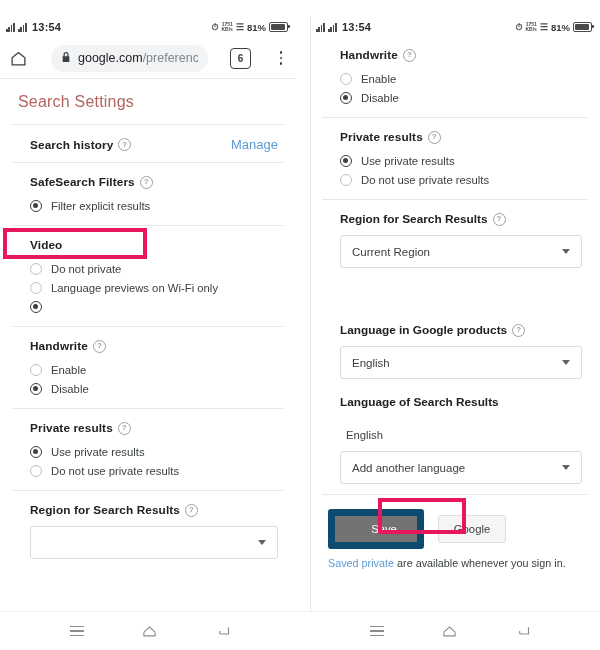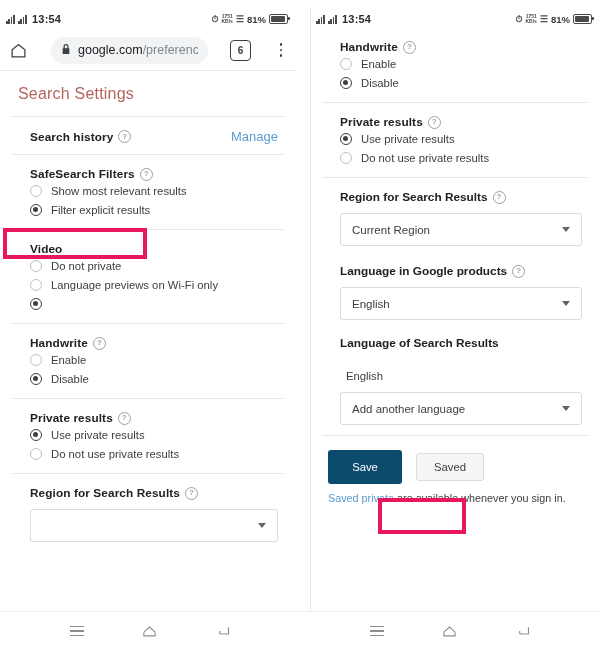--- a/index.html
+++ b/index.html
@@ -6,21 +6,21 @@
   body{
     width:600px;height:650px;
     background:#ffffff;
     font-family:"Liberation Sans", sans-serif;
     -webkit-font-smoothing:antialiased;
     overflow:hidden;
   }
   .screen{position:relative;width:600px;height:650px;background:#fff;}
 
   
-  .panel{position:absolute;top:8px;width:296px;height:612px;background:#fff;overflow:hidden;}
+  .panel{position:absolute;top:16px;width:296px;height:612px;background:#fff;overflow:hidden;}
   .panel.left{left:0;}
   .panel.right{left:310px;width:290px;}
   .panel.right::before{
     content:"";position:absolute;left:0;top:0;width:1px;height:612px;background:#e6e6e6;
   }
 
   
   .statusbar{
     height:22px;display:flex;align-items:center;justify-content:space-between;
     padding:0 8px 0 6px;font-size:10.5px;color:#3a3a3a;font-weight:700;
@@ -72,21 +72,21 @@
   .section{padding:12px 18px 10px 30px;}
   .sec-head{display:flex;align-items:center;justify-content:space-between;}
   .sec-title{font-size:11.8px;font-weight:700;color:#202124;display:flex;align-items:center;gap:5px;letter-spacing:.1px;}
   .qmark{
     width:11px;height:11px;border:1.1px solid #9aa0a6;border-radius:50%;
     display:inline-flex;align-items:center;justify-content:center;font-size:8px;color:#9aa0a6;
     font-weight:700;line-height:1;flex:0 0 11px;
   }
   .manage-link{font-size:13px;color:#5b9bd5;}
 
-  .radio-list{}
+  .radio-list{margin-top:7px;}
   .radio-row{display:flex;align-items:center;gap:9px;padding:3.5px 0;}
   .radio{
     width:12px;height:12px;flex:0 0 12px;border:1.4px solid #bdc1c6;border-radius:50%;
     position:relative;background:#fff;box-sizing:border-box;
   }
   .radio.checked{border-color:#3c4043;}
   .radio.checked::after{
     content:"";position:absolute;left:2.3px;top:2.3px;width:5px;height:5px;border-radius:50%;background:#3c4043;
   }
   .radio-label{font-size:11.3px;color:#3c4043;white-space:nowrap;}
@@ -98,21 +98,21 @@
     display:flex;align-items:center;justify-content:space-between;padding:0 11px;
   }
   .select .val{font-size:11.5px;color:#3c4043;}
   .caret{width:0;height:0;border-left:4.5px solid transparent;border-right:4.5px solid transparent;border-top:5px solid #5f6368;}
 
   .btn-row{display:flex;align-items:center;gap:14px;padding:14px 18px 6px 18px;}
   .btn{
     height:26px;min-width:66px;border-radius:3px;display:flex;align-items:center;justify-content:center;
     font-size:11.3px;
   }
-  .btn-save{background:#0c4a6e;color:#fff;border:4px solid #0c4a6e;}
+  .btn-save{background:#737373;color:#fff;border:7px solid #0c4a6e;padding-left:16px;}
   .btn-cancel{background:#f5f5f5;color:#3c4043;border:1px solid #dcdcdc;}
   .footnote{font-size:10.8px;color:#3c4043;padding:2px 18px 0 18px;}
   .footnote a{color:#5b9bd5;text-decoration:none;}
 
   
   .hl{position:absolute;border:4px solid #e8175d;background:transparent;box-sizing:border-box;pointer-events:none;}
   #hl-filter{left:3px;top:228px;width:144px;height:31px;}
   #hl-save{left:378px;top:498px;width:88px;height:36px;}
 
   
@@ -196,24 +196,20 @@
       </div>
       <div class="divider"></div>
 
       <div class="section">
         <div class="sec-title">
           <span>SafeSearch Filters</span>
           <span class="qmark">?</span>
         </div>
         <div class="radio-list">
           <div class="radio-row">
-            <span class="radio"></span>
-            <span class="radio-label">Show most relevant results</span>
-          </div>
-          <div class="radio-row">
             <span class="radio checked"></span>
             <span class="radio-label">Filter explicit results</span>
           </div>
         </div>
       </div>
       <div class="divider"></div>
 
       <div class="section">
         <div class="sec-title">
           <span>Video</span>
@@ -355,21 +351,21 @@
         <div class="field-label">
           <span>Region for Search Results</span>
           <span class="qmark">?</span>
         </div>
         <div class="select">
           <span class="val">Current Region</span>
           <span class="caret"></span>
         </div>
       </div>
 
-      <div class="section" style="padding-top:8px;">
+      <div class="section" style="padding-top:8px;margin-top:37px;">
         <div class="field-label">
           <span>Language in Google products</span>
           <span class="qmark">?</span>
         </div>
         <div class="select">
           <span class="val">English</span>
           <span class="caret"></span>
         </div>
       </div>
 
@@ -381,21 +377,21 @@
         <div class="select">
           <span class="val">Add another language</span>
           <span class="caret"></span>
         </div>
       </div>
 
       <div class="divider"></div>
 
       <div class="btn-row">
         <div class="btn btn-save">Save</div>
-        <div class="btn btn-cancel">Saved</div>
+        <div class="btn btn-cancel">Google</div>
       </div>
       <div class="footnote"><a href="#">Saved private</a><span> are available whenever you sign in.</span></div>
 
     </div>
   </div>
 
   <div class="hl" id="hl-filter"></div>
   <div class="hl" id="hl-save"></div>
 
   <div class="navbar">

